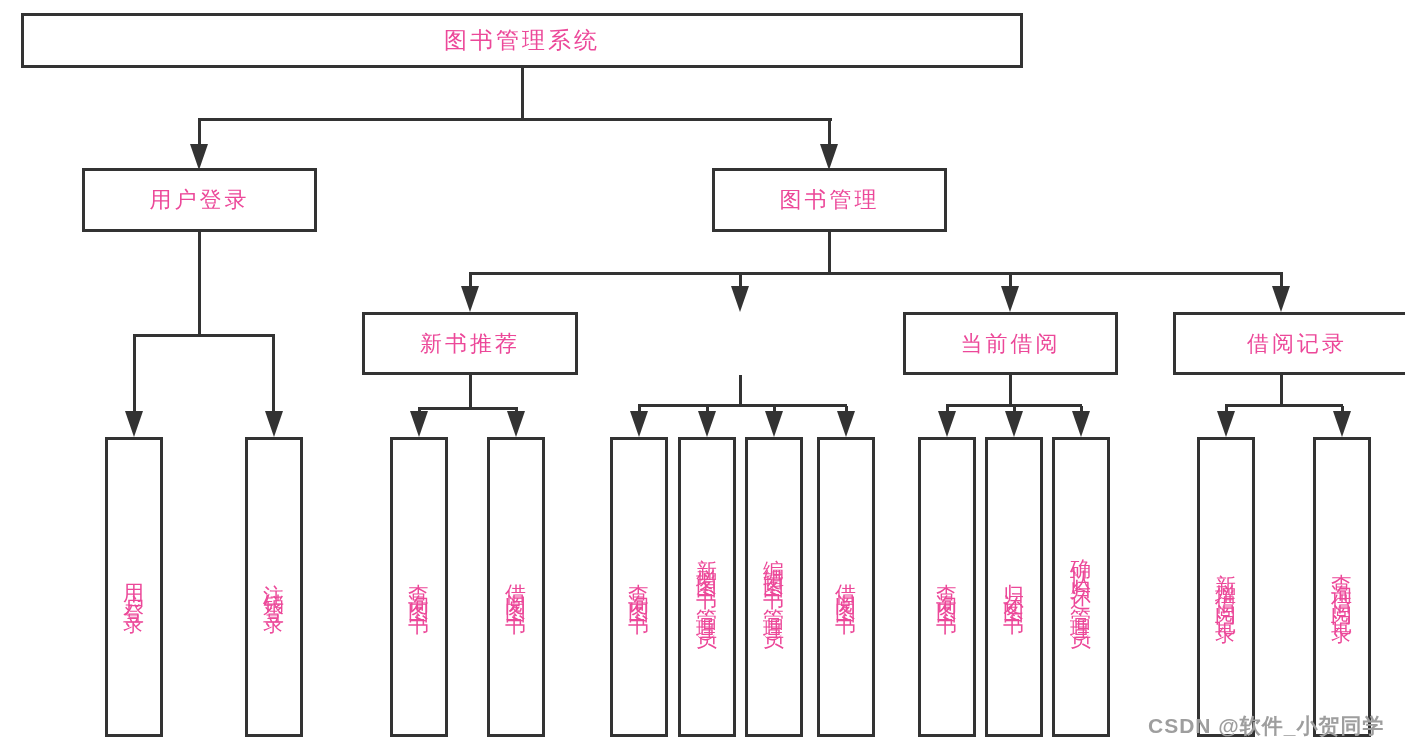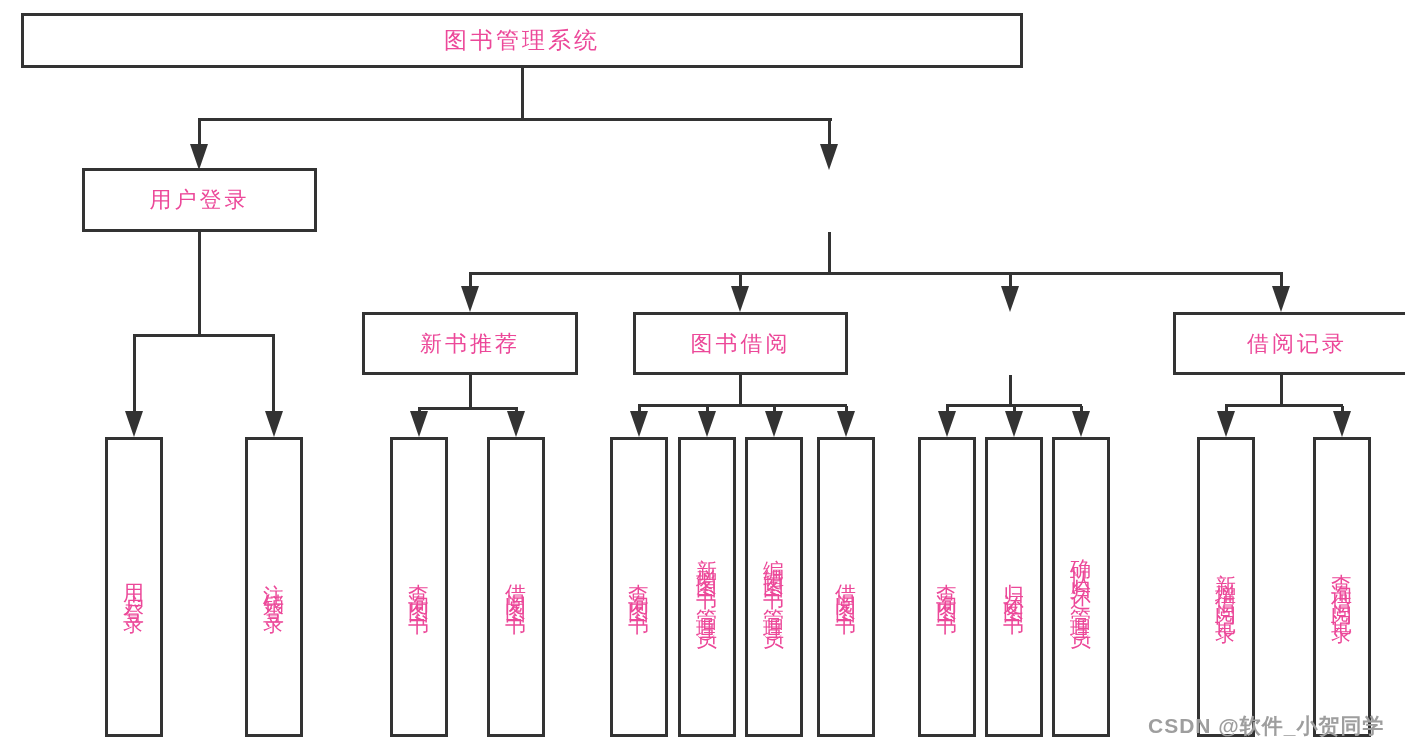--- a/index.html
+++ b/index.html
@@ -64,26 +64,29 @@
 
 <div class="stage">
 
   <div class="node" style="left:21px;top:13px;width:1002px;height:55px;">
     <span class="title-label">图书管理系统</span>
   </div>
 
   <div class="node" style="left:82px;top:168px;width:235px;height:64px;">
     <span class="h-label">用户登录</span>
   </div>
+  <div class="node" style="left:712px;top:168px;width:235px;height:64px;">
+    <span class="h-label">图书管理</span>
+  </div>
 
   <div class="node" style="left:362px;top:312px;width:216px;height:63px;">
     <span class="h-label">新书推荐</span>
   </div>
-  <div class="node" style="left:633px;top:312px;width:215px;height:63px;">
-    <span class="h-label">图书借阅</span>
+  <div class="node" style="left:903px;top:312px;width:215px;height:63px;">
+    <span class="h-label">当前借阅</span>
   </div>
   <div class="node" style="left:1173px;top:312px;width:240px;height:63px;padding-left:8px;">
     <span class="h-label">借阅记录</span>
   </div>
 
   <div class="node" style="left:105px;top:437px;width:58px;height:300px;">
     <span class="v-label">用户登录</span>
   </div>
   <div class="node" style="left:245px;top:437px;width:58px;height:300px;">
     <span class="v-label">注销登录</span>

